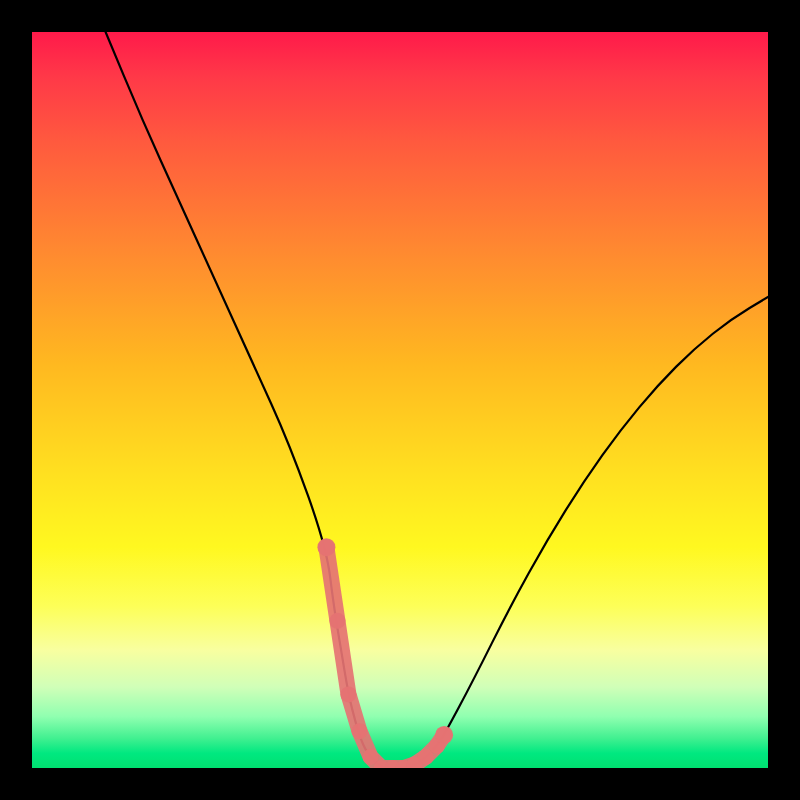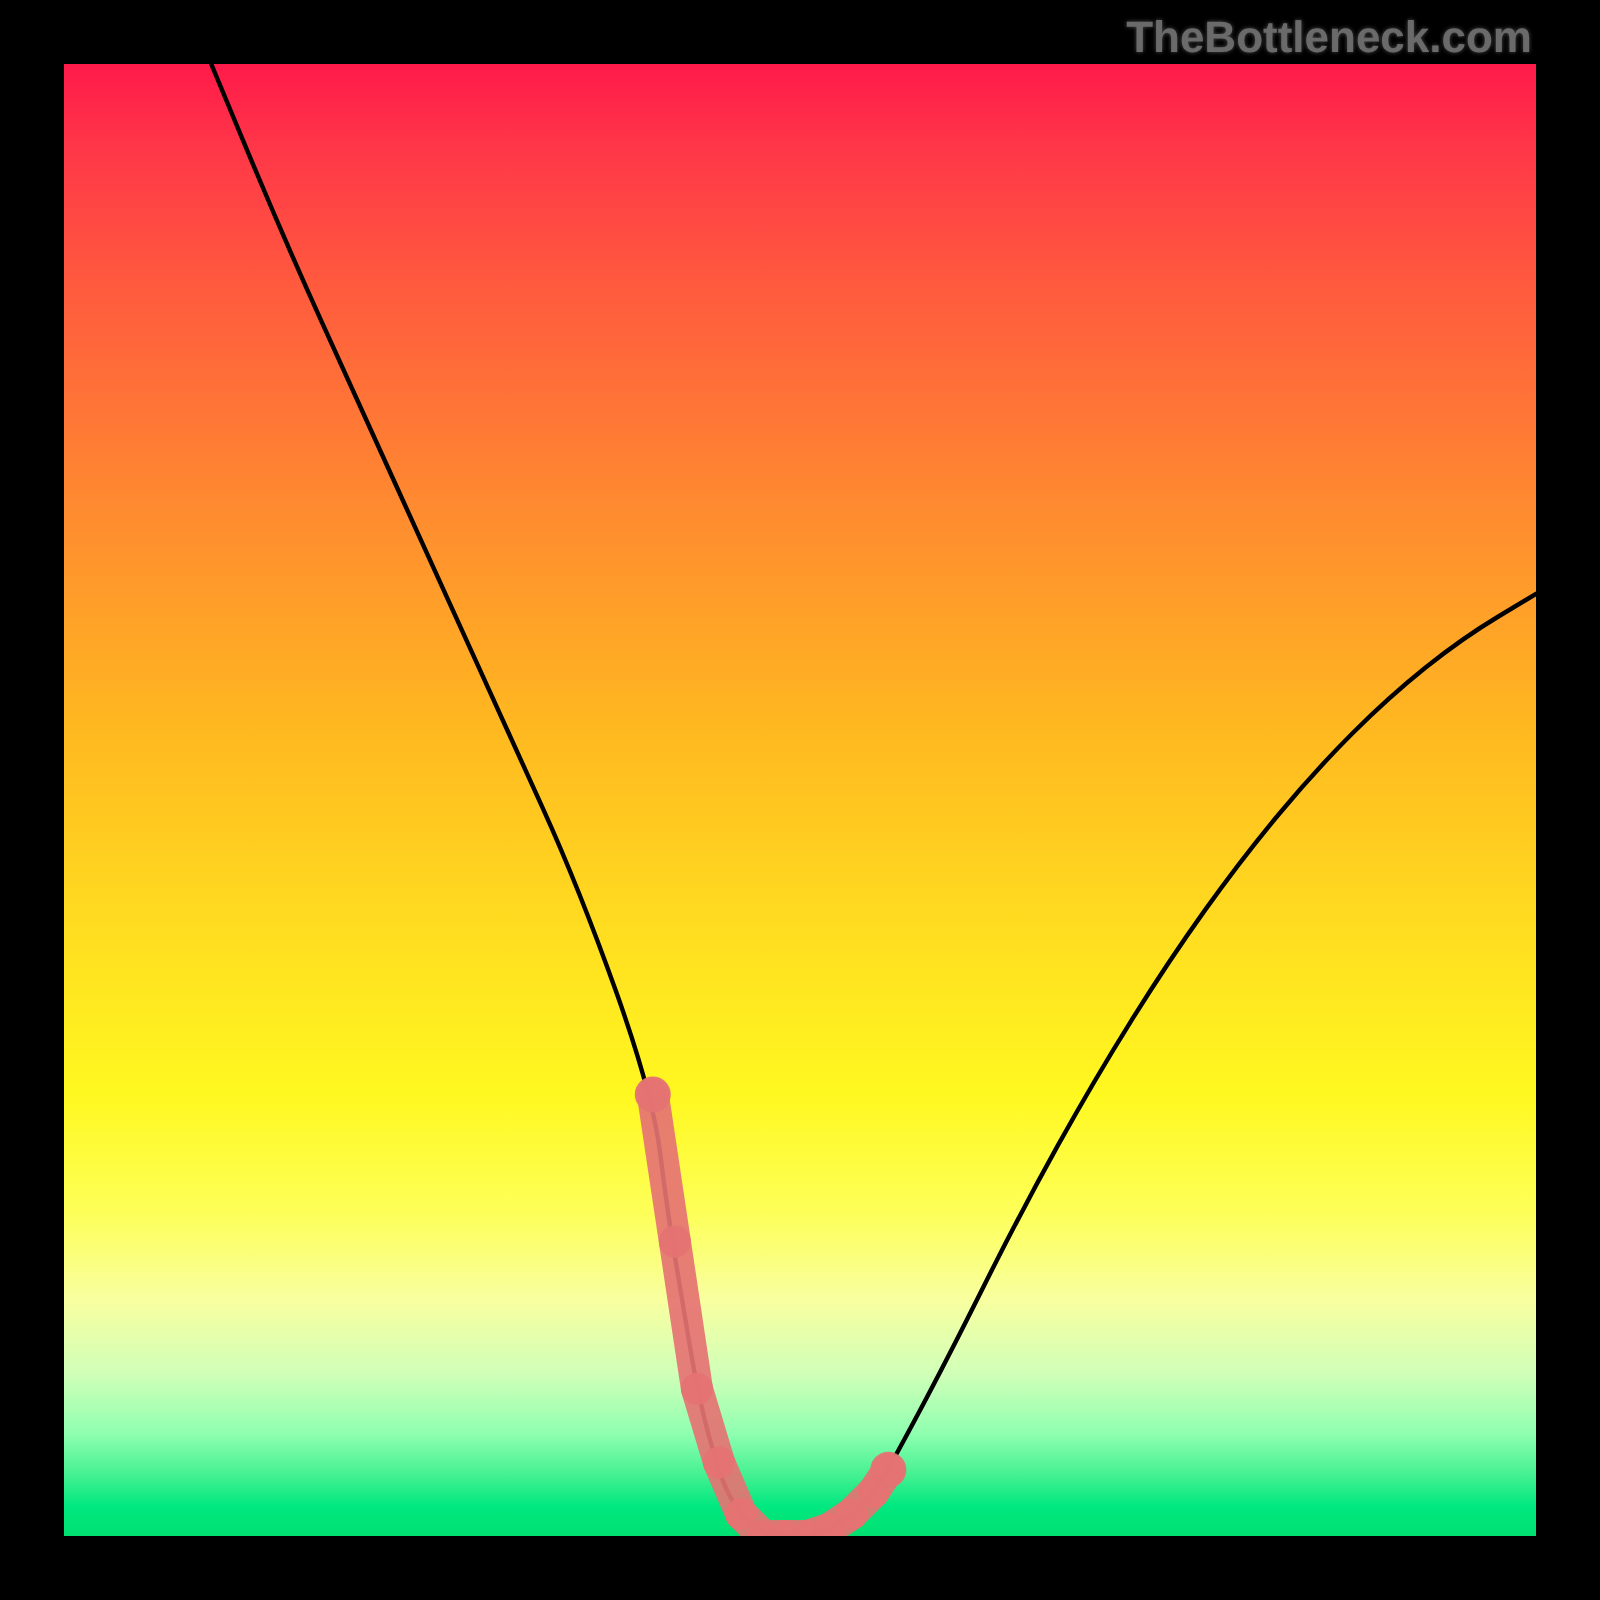--- a/index.html
+++ b/index.html
@@ -55,21 +55,20 @@
     left: 0;
     top: 0;
     width: 736px;
     height: 736px;
   }
 </style>
 </head>
 <body>
 
 <div class="chart-container">
-  <div class="attribution">TheBottleneck.com</div>
   <div class="plot-area">
     <svg class="curve" viewBox="0 0 736 736" preserveAspectRatio="none">
       <g>
         <path id="main-curve" fill="none" stroke="#000" stroke-width="2.2" stroke-linecap="round" d="M 73.60000000000001 0 Q 73.60000000000001 0 92 44.160000000000025 Q 110.39999999999999 88.32000000000005 128.8 128.8 Q 147.20000000000002 169.27999999999997 165.60000000000002 209.75999999999996 Q 184 250.23999999999995 202.39999999999998 290.71999999999997 Q 220.79999999999998 331.2 239.2 371.68 Q 257.59999999999997 412.16 276 463.68000000000006 Q 294.40000000000003 515.2 298.08000000000004 544.6400000000001 Q 301.76 574.08 305.44 596.1600000000001 Q 309.12 618.24 312.8 640.3199999999999 Q 316.48 662.4 320.15999999999997 677.12 Q 323.84 691.84 327.52 702.88 Q 331.2 713.92 334.88 719.44 Q 338.56 724.96 342.24 728.6400000000001 Q 345.91999999999996 732.32 349.59999999999997 734.1600000000001 Q 353.28 736 356.96 736 Q 360.64 736 364.32 736 Q 368 736 371.68 736 Q 375.36 736 379.04 734.1600000000001 Q 382.72 732.32 386.40000000000003 730.48 Q 390.08000000000004 728.64 393.76000000000005 724.96 Q 397.44000000000005 721.28 401.12 717.5999999999999 Q 404.8 713.92 408.48 708.4 Q 412.16 702.88 426.88 675.28 Q 441.59999999999997 647.6800000000001 460 610.8800000000001 Q 478.40000000000003 574.08 496.79999999999995 540.96 Q 515.1999999999999 507.84000000000003 533.5999999999999 478.4 Q 552 448.96 570.4000000000001 423.2 Q 588.8000000000001 397.44 607.2 375.36 Q 625.6 353.28 644 334.88 Q 662.4 316.48 680.8 301.76 Q 699.1999999999999 287.04 717.5999999999999 276 T 736 264.96"></path>
       </g>
       <g id="highlight-group">
           <path d="M 294.40000000000003 515.2 L 305.44 588.8 L 316.48 662.4 L 327.52 699.2 L 338.56 724.96 L 349.59999999999997 736 L 360.64 736 L 371.68 736 L 382.72 732.32 L 393.76000000000005 724.96 L 404.8 713.92 L 412.16 702.88" fill="none" stroke="#e57373" stroke-width="16" stroke-linecap="round" stroke-linejoin="round" opacity="0.92"></path>
           <circle cx="294.40000000000003" cy="515.2" r="9" fill="#e57373" opacity="0.96"></circle>
           <circle cx="305.44" cy="588.8" r="8" fill="#e57373" opacity="0.96"></circle>
           <circle cx="316.48" cy="662.4" r="8" fill="#e57373" opacity="0.96"></circle>

